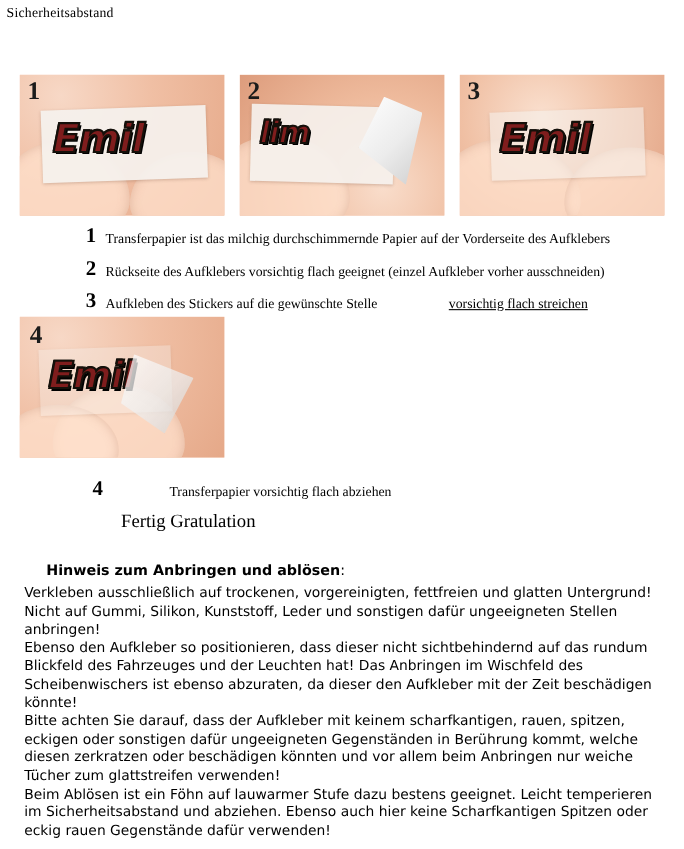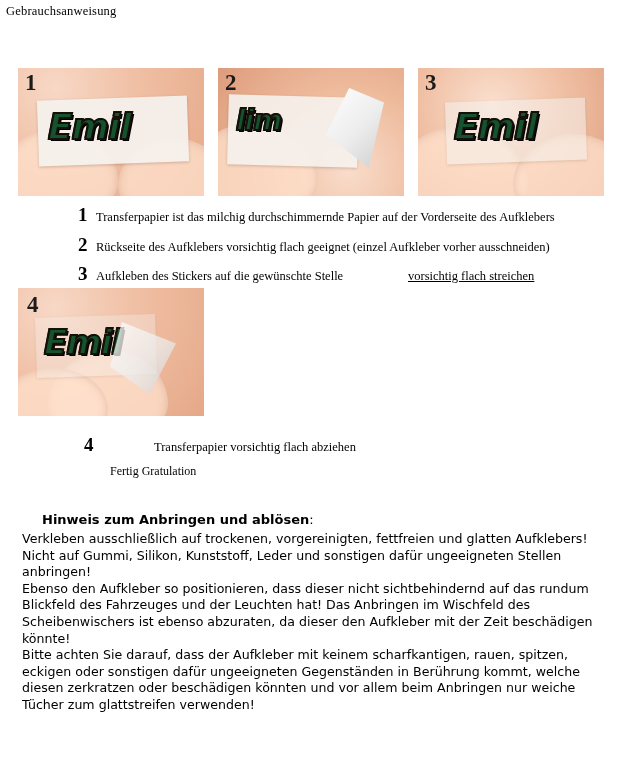--- a/index.html
+++ b/index.html
@@ -116,21 +116,21 @@
     font-weight: bold;
     font-style: italic;
     letter-spacing: -1px;
     color: #1d1307;
     -webkit-text-stroke: 2px #15100a;
     text-shadow:
       2px 2px 0 #000,
       -1px -1px 0 #000;
   }
   .word .inner {
-    color: #14532d;
+    color: #7f1d1d;
   }
 
   .photo-num {
     position: absolute;
     left: 7px;
     top: 2px;
     font-family: "Liberation Serif", serif;
     font-weight: bold;
     font-size: 23px;
     color: #1b1b1b;
@@ -162,21 +162,21 @@
   }
   .step1 { left: 78px; top: 210px; }
   .step2 { left: 78px; top: 240px; }
   .step3 { left: 78px; top: 269px; }
   .step4 { left: 84px; top: 440px; }
   .step4b {
     position: absolute;
     left: 110px;
     top: 464px;
     font-family: "Liberation Serif", serif;
-    font-size: 12px;
+    font-size: 17px;
   }
 
   
   .notice-head {
     position: absolute;
     left: 22px;
     top: 512px;
     font-family: "DejaVu Sans", sans-serif;
     font-size: 13px;
     font-weight: bold;
@@ -196,21 +196,21 @@
   }
   .notice-body p {
     margin: 0 0 0 0;
   }
 </style>
 </head>
 <body>
 
 <div class="page">
 
-  <div class="doc-title">Gebrauchsanweisung</div>
+  <div class="doc-title">Sicherheitsabstand</div>
 
   <div class="photo-row">
 
     <div class="photo p1">
       <div class="skin-a"></div>
       <div class="finger" style="left:-20px; top:60px; width:120px; height:90px;"></div>
       <div class="finger" style="left:100px; top:70px; width:110px; height:80px;"></div>
       <div class="sheet tilt1" style="left:20px; top:30px; width:150px; height:66px; opacity:0.92;"></div>
       <div class="word" style="left:30px; top:38px; font-size:36px;">
         <span class="inner">Emil</span>
@@ -270,18 +270,19 @@
   <div class="step step4">
     <span class="num">4</span>
     <span class="txt" style="left:22px;margin-left:48px;">Transferpapier vorsichtig flach abziehen</span>
   </div>
   <div class="step4b">Fertig  Gratulation</div>
 
   <div class="notice-head">
     <span>Hinweis zum Anbringen und ablösen</span><span class="tail">:</span>
   </div>
   <div class="notice-body">
-    <p>Verkleben ausschließlich auf trockenen, vorgereinigten, fettfreien und glatten Aufklebers! Nicht auf Gummi, Silikon, Kunststoff, Leder und sonstigen dafür ungeeigneten Stellen anbringen!</p>
+    <p>Verkleben ausschließlich auf trockenen, vorgereinigten, fettfreien und glatten Untergrund! Nicht auf Gummi, Silikon, Kunststoff, Leder und sonstigen dafür ungeeigneten Stellen anbringen!</p>
     <p>Ebenso den Aufkleber so positionieren, dass dieser nicht sichtbehindernd auf das rundum Blickfeld des Fahrzeuges und der Leuchten hat! Das Anbringen im Wischfeld des Scheibenwischers ist ebenso abzuraten, da dieser den Aufkleber mit der Zeit beschädigen könnte!</p>
     <p>Bitte achten Sie darauf, dass der Aufkleber mit keinem scharfkantigen, rauen, spitzen, eckigen oder sonstigen dafür ungeeigneten Gegenständen in Berührung kommt, welche diesen zerkratzen oder beschädigen könnten und vor allem beim Anbringen nur weiche Tücher zum glattstreifen verwenden!</p>
+    <p>Beim Ablösen ist ein Föhn auf lauwarmer Stufe dazu bestens geeignet. Leicht temperieren im Sicherheitsabstand und abziehen. Ebenso auch hier keine Scharfkantigen Spitzen oder eckig rauen Gegenstände dafür verwenden!</p>
   </div>
 
 </div>
 
 </body></html>

